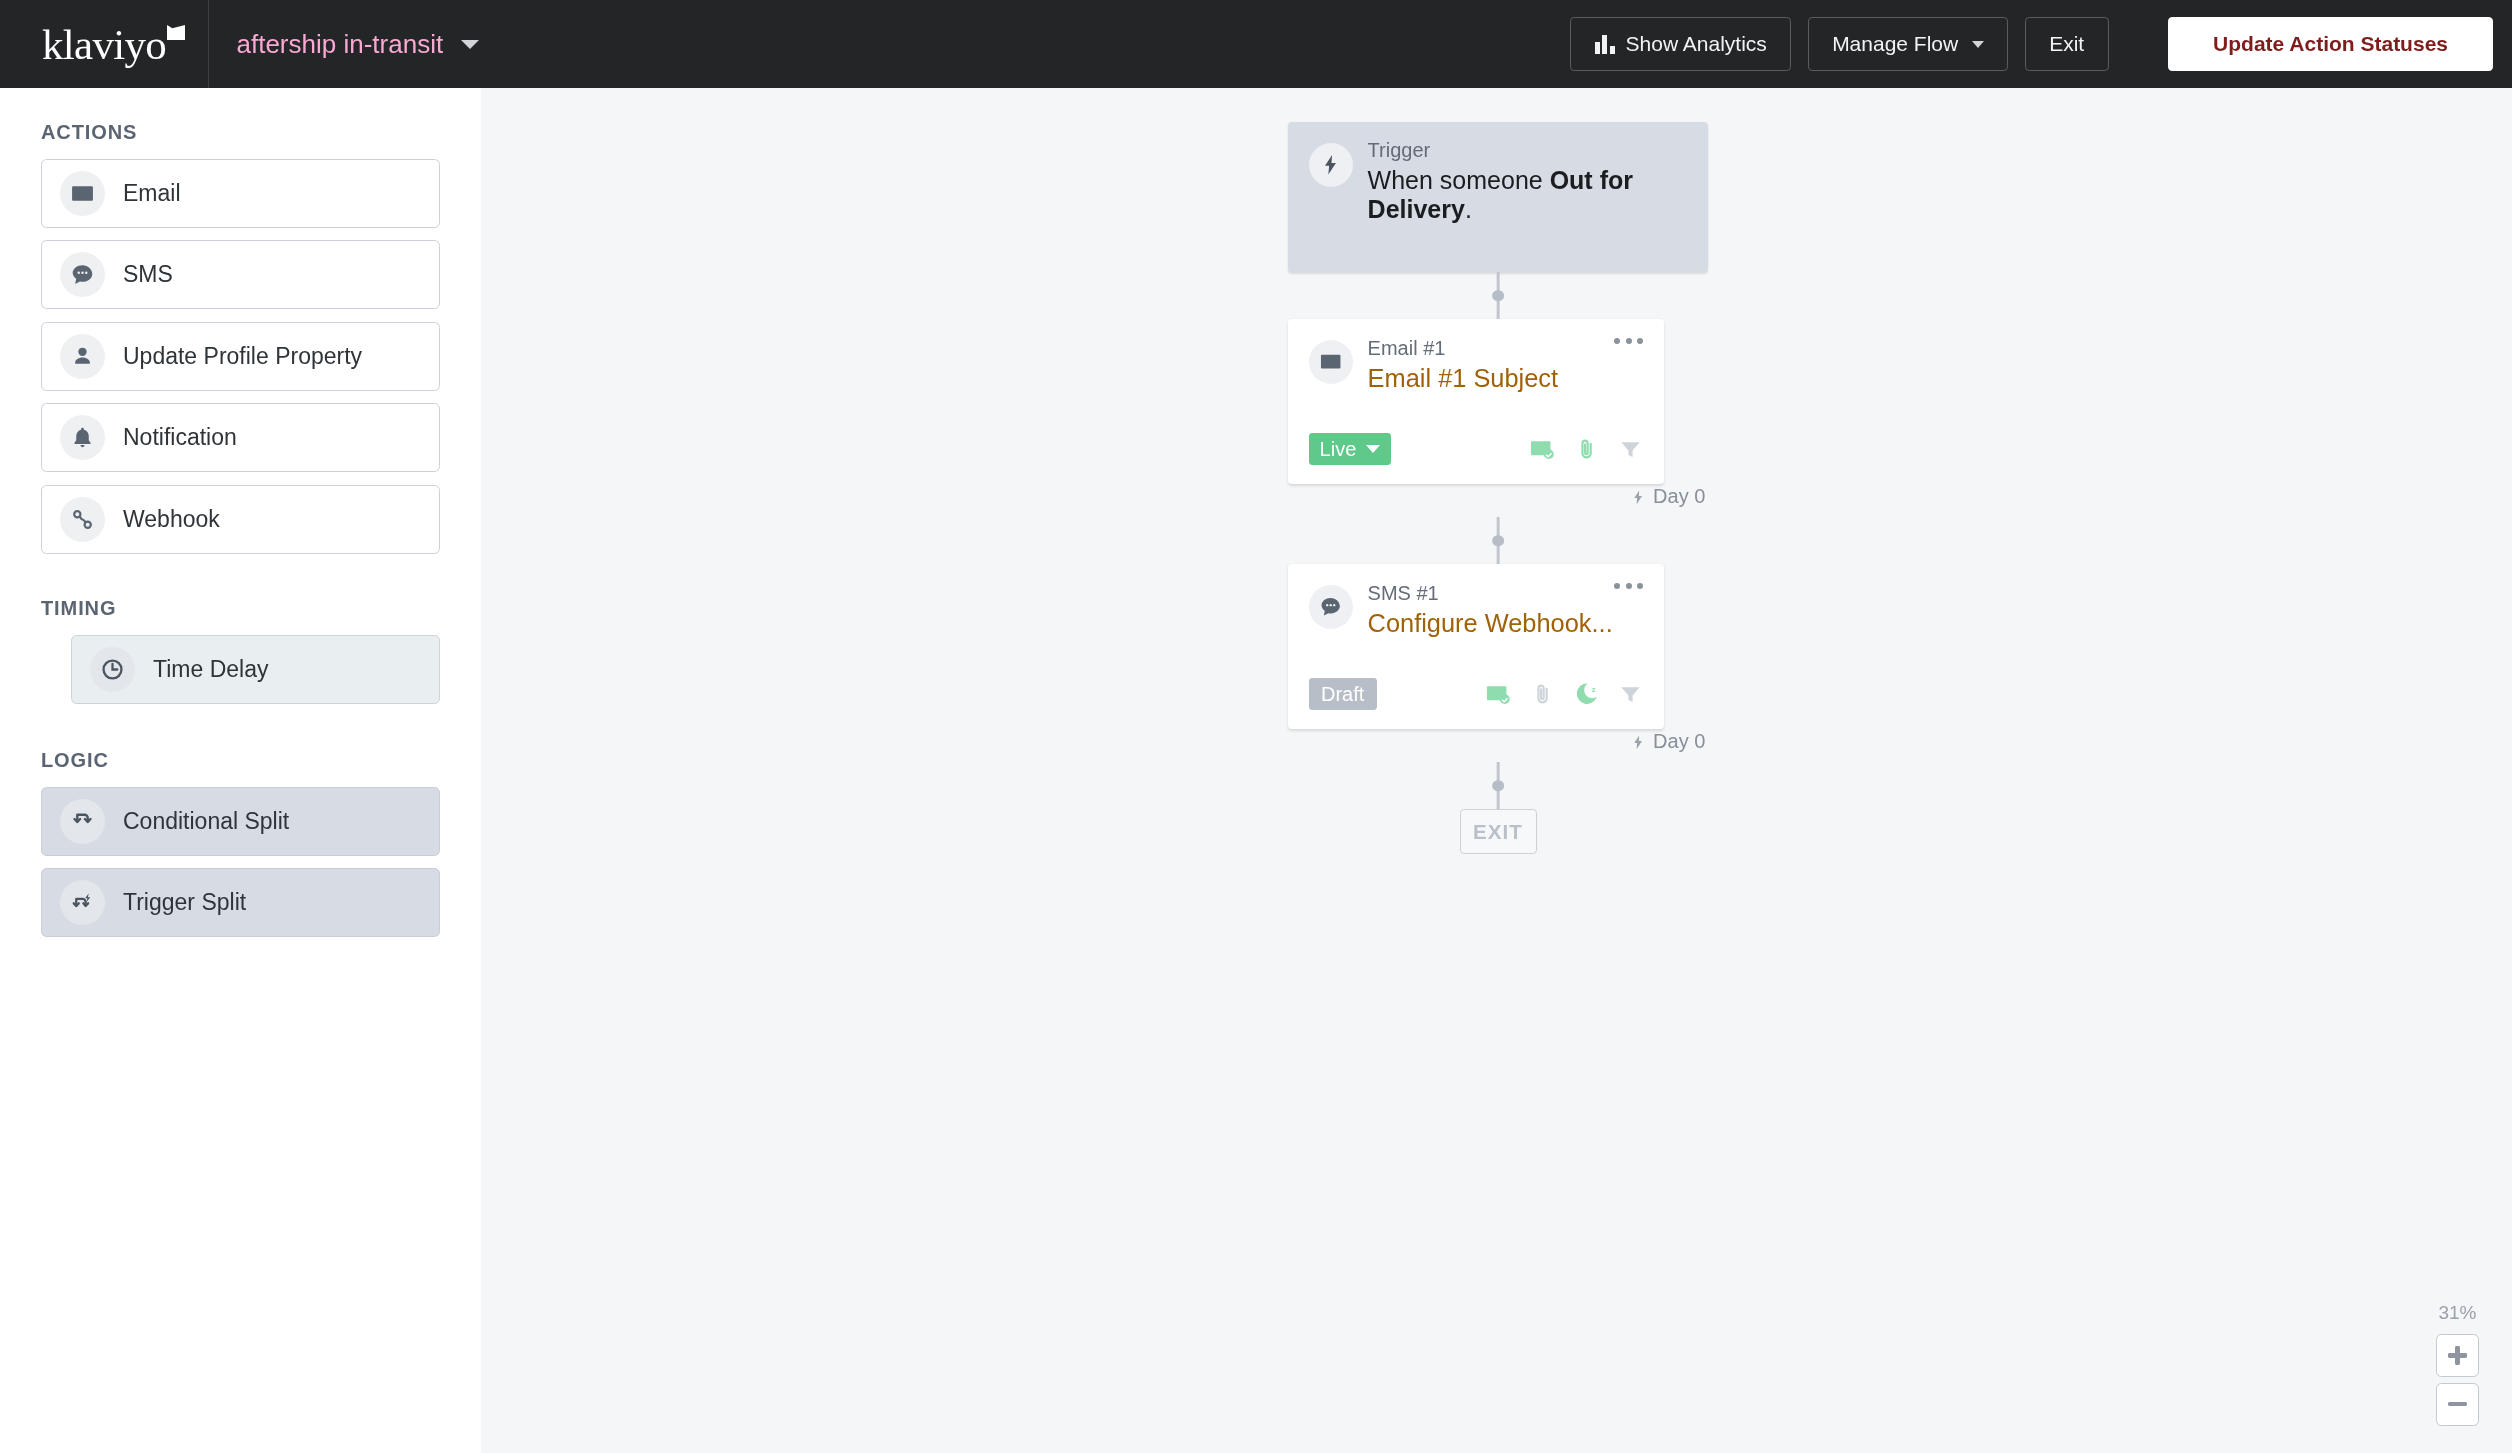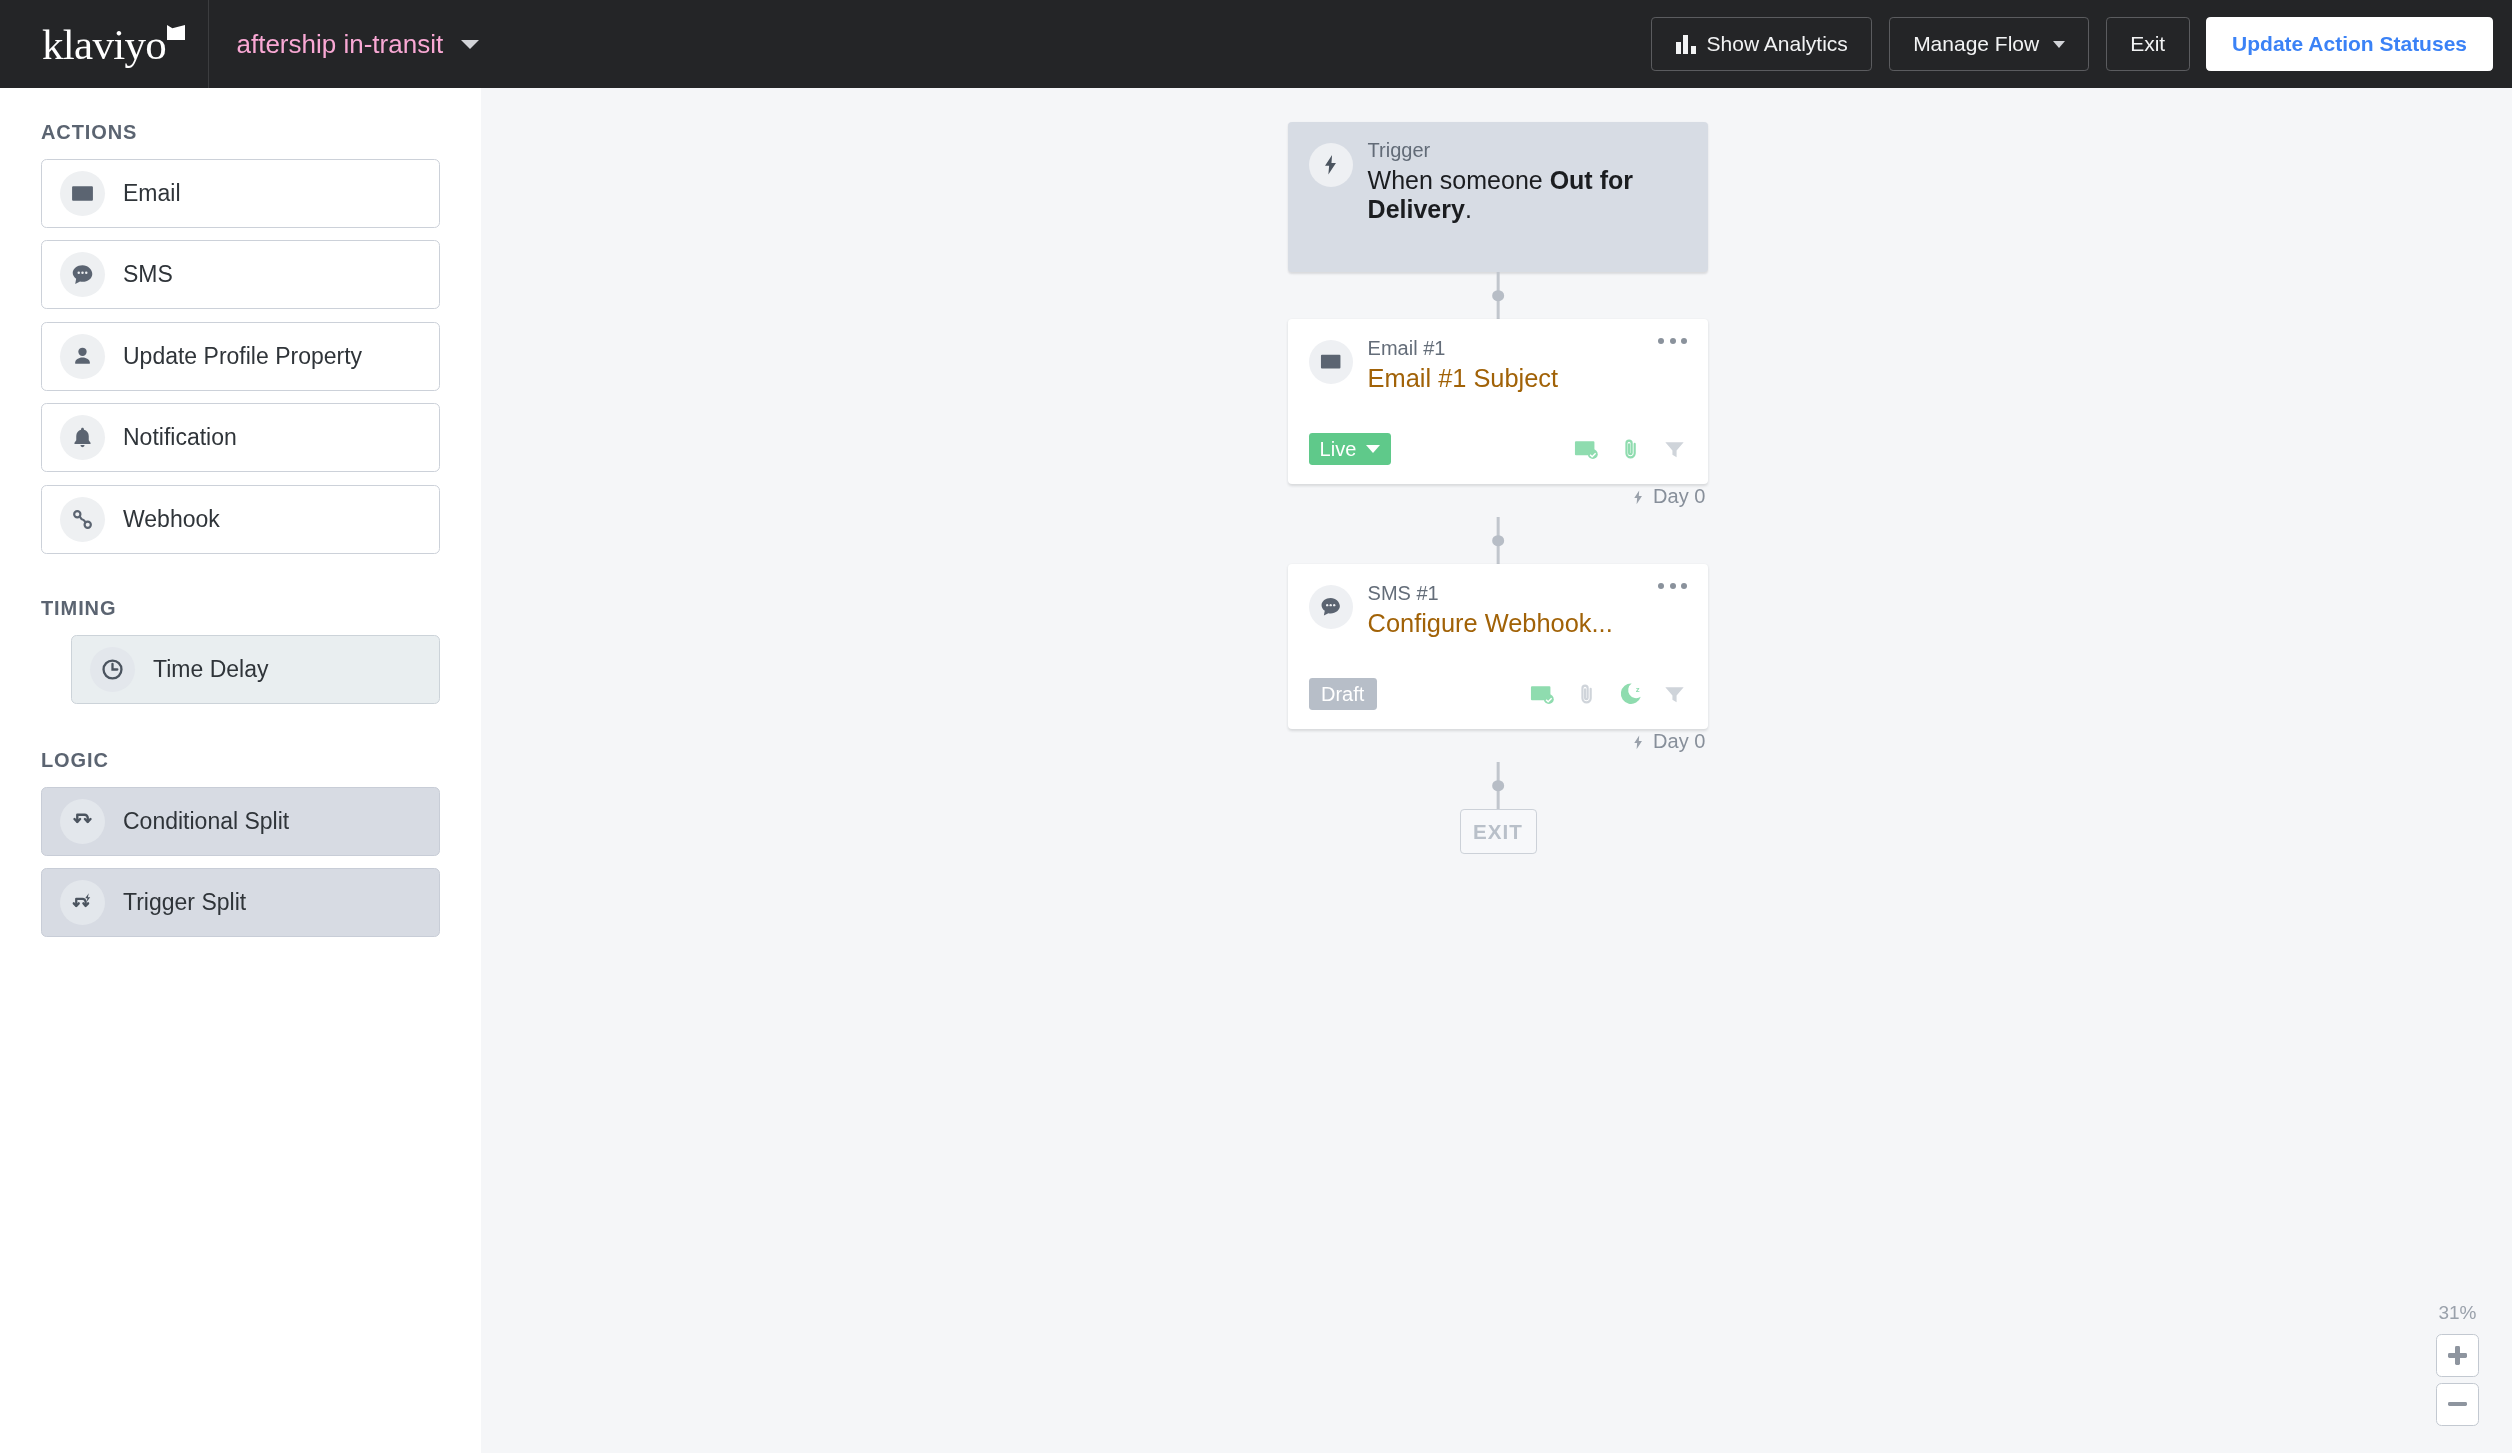--- a/index.html
+++ b/index.html
@@ -50,22 +50,22 @@
     gap: 16.5px; padding-right: 19px;
   }
   .tb-btn {
     height: 54px; border: 1.4px solid #5b5c5f; border-radius: 4.1px;
     background: transparent; color: #f2f3f4; font-size: 21px;
     display: flex; align-items: center; justify-content: center;
     gap: 11px; padding: 0 23.4px; cursor: pointer;
     font-family: "Liberation Sans", sans-serif;
   }
   .tb-btn.primary {
-    background: #ffffff; color: #3b82f6; border-color: #ffffff;
-    font-weight: bold; padding: 0 25px;
+    background: #ffffff; color: #7f1d1d; border-color: #ffffff;
+    font-weight: bold; padding: 0 44px; margin-left: 43px;
   }
   .bar-icon { display: flex; align-items: flex-end; gap: 2.7px; height: 19px; }
   .bar-icon i { display: block; width: 4.8px; background: #f2f3f4; }
   .bar-icon i:nth-child(1) { height: 11.7px; }
   .bar-icon i:nth-child(2) { height: 19px; }
   .bar-icon i:nth-child(3) { height: 7.6px; }
   .caret-sm {
     width: 0; height: 0;
     border-left: 6.9px solid transparent;
     border-right: 6.9px solid transparent;
@@ -138,21 +138,21 @@
     background: #c1c6cd; transform: translateX(-50%);
   }
   .connector .dot {
     position: absolute; left: 50%; top: 50%;
     width: 11.7px; height: 11.7px; border-radius: 50%;
     background: #b7bdc6; transform: translate(-50%, -50%);
   }
 
   .action-card {
     position: relative;
-    width: 420px; height: 165px;
+    width: 376px; height: 165px;
     background: #ffffff; border-radius: 4.1px;
     box-shadow: 0 1.4px 2.7px rgba(35,40,50,0.14);
     padding: 18px 20.6px 0 20.6px; cursor: pointer;
   }
   .ac-top { display: flex; gap: 15px; }
   .ac-circle {
     width: 44px; height: 44px; border-radius: 50%;
     background: #eef0f3; flex: 0 0 44px;
     display: flex; align-items: center; justify-content: center;
     margin-top: 2.7px;

